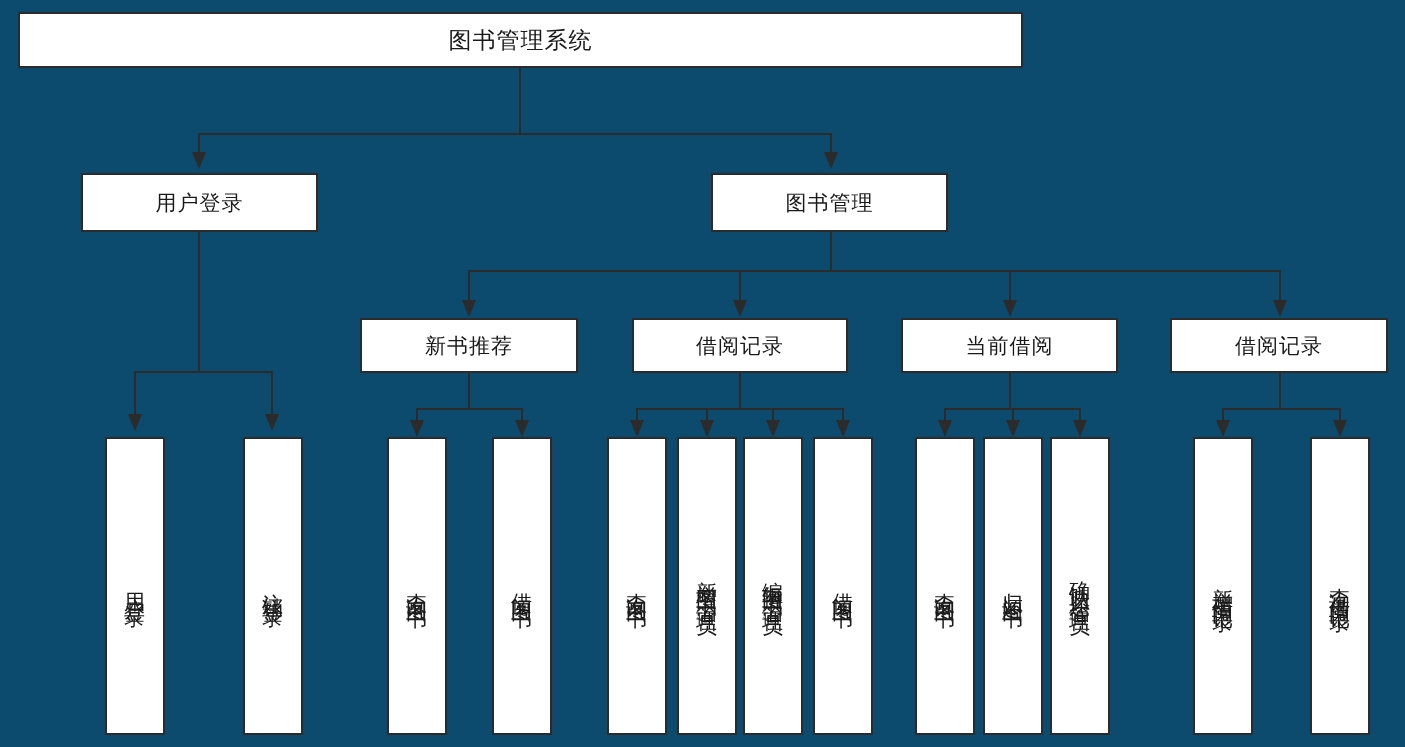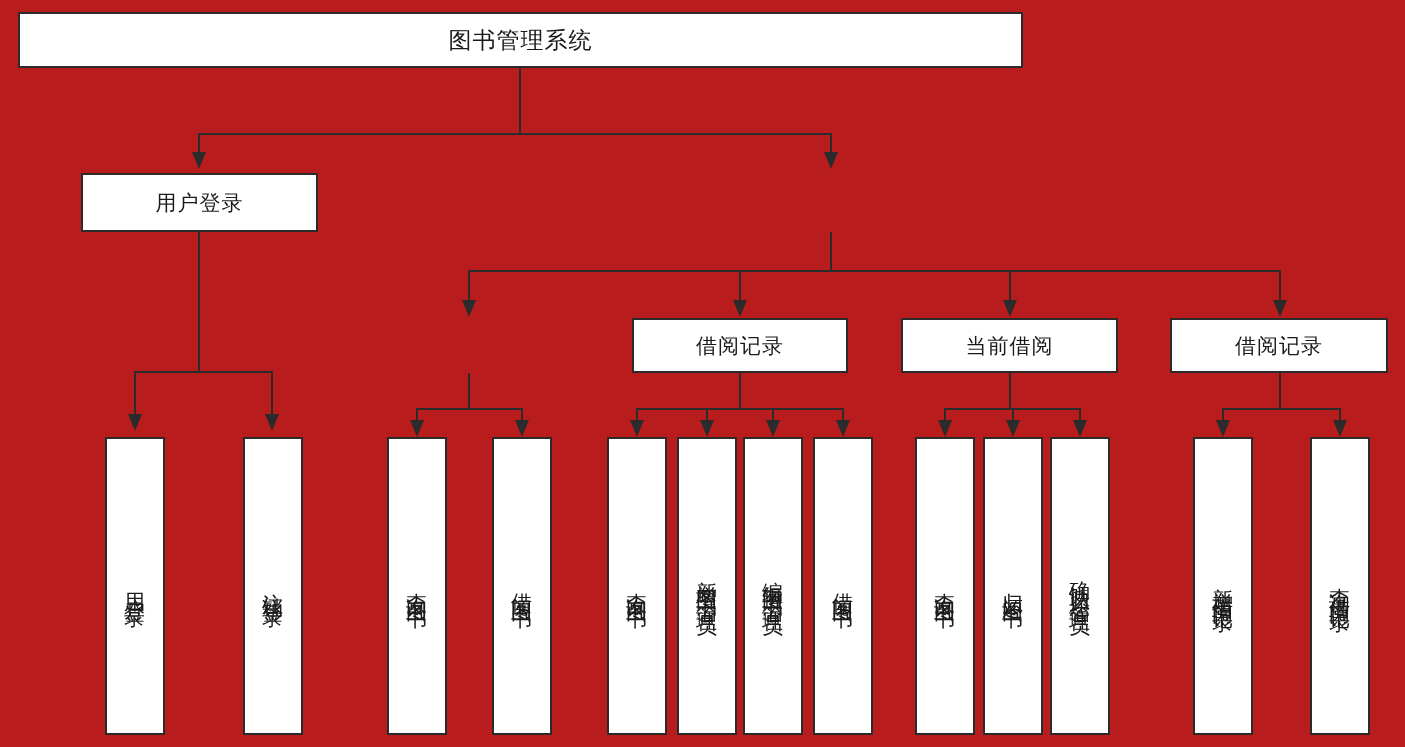--- a/index.html
+++ b/index.html
@@ -9,21 +9,21 @@
     background: #ffffff;
   }
   body {
     font-family: "Liberation Sans", "DejaVu Sans", sans-serif;
     color: #1a1a1a;
   }
   #canvas {
     position: relative;
     width: 1405px;
     height: 747px;
-    background: #b91c1c;
+    background: #0c4a6e;
     overflow: hidden;
   }
   
   .node {
     position: absolute;
     box-sizing: border-box;
     background: #ffffff;
     border: 2px solid #2b2b2b;
     display: flex;
     align-items: center;
@@ -108,40 +108,46 @@
 
   <div class="hline" style="left:198px; top:133px; width:634px;"></div>
 
   <div class="vline" style="left:198px; top:133px; height:22px;"></div>
   <div class="arrow" style="left:192px; top:152px;"></div>
   <div class="vline" style="left:830px; top:133px; height:22px;"></div>
   <div class="arrow" style="left:824px; top:152px;"></div>
 
   <div class="node level-1" style="left:81px; top:173px; width:237px; height:59px;">
     <span>用户登录</span>
+  </div>
+  <div class="node level-1" style="left:711px; top:173px; width:237px; height:59px;">
+    <span>图书管理</span>
   </div>
 
   <div class="vline" style="left:198px; top:232px; height:140px;"></div>
   <div class="hline" style="left:134px; top:371px; width:138px;"></div>
   <div class="vline" style="left:134px; top:371px; height:46px;"></div>
   <div class="arrow" style="left:128px; top:414px;"></div>
   <div class="vline" style="left:271px; top:371px; height:46px;"></div>
   <div class="arrow" style="left:265px; top:414px;"></div>
 
   <div class="vline" style="left:830px; top:232px; height:39px;"></div>
   <div class="hline" style="left:468px; top:270px; width:812px;"></div>
   <div class="vline" style="left:468px; top:270px; height:33px;"></div>
   <div class="arrow" style="left:462px; top:300px;"></div>
   <div class="vline" style="left:739px; top:270px; height:33px;"></div>
   <div class="arrow" style="left:733px; top:300px;"></div>
   <div class="vline" style="left:1009px; top:270px; height:33px;"></div>
   <div class="arrow" style="left:1003px; top:300px;"></div>
   <div class="vline" style="left:1279px; top:270px; height:33px;"></div>
   <div class="arrow" style="left:1273px; top:300px;"></div>
 
+  <div class="node level-2" style="left:360px; top:318px; width:218px; height:55px;">
+    <span>新书推荐</span>
+  </div>
   <div class="node level-2" style="left:632px; top:318px; width:216px; height:55px;">
     <span>借阅记录</span>
   </div>
   <div class="node level-2" style="left:1170px; top:318px; width:218px; height:55px;">
     <span>借阅记录</span>
   </div>
   <div class="node level-2" style="left:901px; top:318px; width:217px; height:55px;">
     <span>当前借阅</span>
   </div>
 

